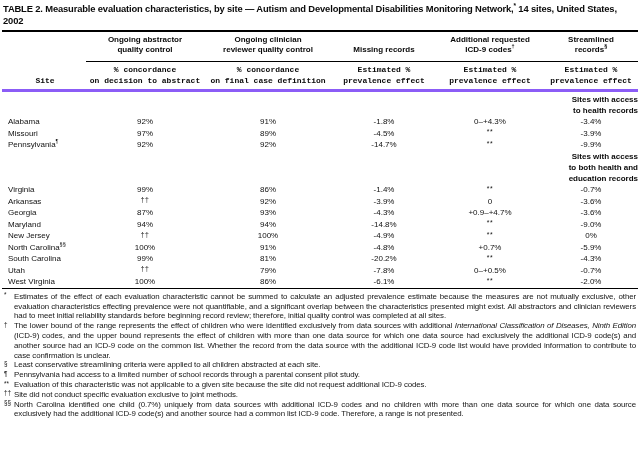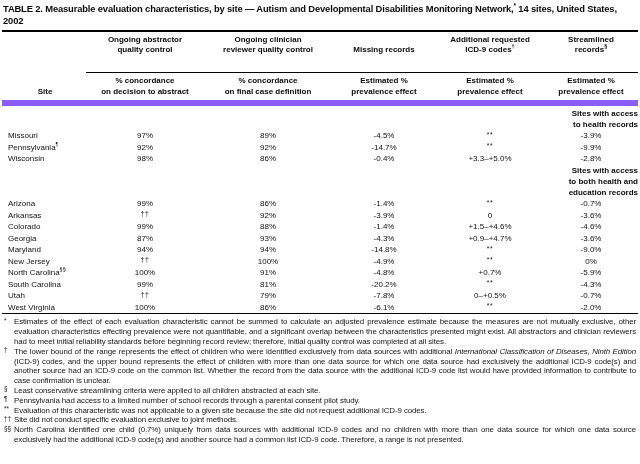--- a/index.html
+++ b/index.html
@@ -17,23 +17,23 @@
     width:636px;margin:4px auto 0 auto;border-collapse:collapse;table-layout:fixed;
     border-top:2px solid #000;border-bottom:1px solid #000;
   }
   col.c-site{width:84px;}
   col.c-2{width:118px;}
   col.c-3{width:128px;}
   col.c-4{width:104px;}
   col.c-5{width:108px;}
   col.c-6{width:94px;}
   th{font-weight:bold;font-size:8px;line-height:10.2px;vertical-align:bottom;padding:0;color:#0a0a0a;}
-  tr.ghead th{padding-top:3px;padding-bottom:17px;}
+  tr.ghead th{padding-top:3px;padding-bottom:6px;}
   tr.ghead th.g{border-bottom:1px solid #000;}
-  tr.shead th{border-bottom:6px solid #8b5cf6;padding-top:3px;padding-bottom:3px;}
+  tr.shead th{border-bottom:3px solid #8b5cf6;padding-top:3px;padding-bottom:3px;font-family:Liberation Mono, monospace;}
   th .l{display:block;text-align:center;}
   th.sitecol{text-align:center;padding-left:2px;}
   sup.hmark{font-size:5.5px;line-height:0;}
   tbody td{
     font-size:8px;line-height:11.5px;text-align:center;vertical-align:top;
     padding:0;color:#111;
   }
   tbody td.site{text-align:left;padding-left:6px;}
   tr.grouprow td{text-align:right;font-weight:bold;padding-left:2px;color:#0a0a0a;}
   tr.grouprow.first td{padding-top:2px;}
@@ -116,73 +116,65 @@
       </tr>
     </thead>
     <tbody>
         <tr class="grouprow first">
           <td colspan="6">
             <span class="glline">Sites with access</span>
             <span class="glline cont">to health records</span>
           </td>
         </tr>
         <tr>
+          <td class="site">Alabama</td>
+          <td>92%</td>
+          <td>91%</td>
+          <td>-1.8%</td>
+          <td>0–+4.3%</td>
+          <td>-3.4%</td>
+        </tr>
+        <tr>
           <td class="site">Missouri</td>
           <td>97%</td>
           <td>89%</td>
           <td>-4.5%</td>
           <td><span class="mkspan">**</span></td>
           <td>-3.9%</td>
         </tr>
         <tr>
           <td class="site">Pennsylvania<sup class="smark">¶</sup></td>
           <td>92%</td>
           <td>92%</td>
           <td>-14.7%</td>
           <td><span class="mkspan">**</span></td>
           <td>-9.9%</td>
-        </tr>
-        <tr>
-          <td class="site">Wisconsin</td>
-          <td>98%</td>
-          <td>86%</td>
-          <td>-0.4%</td>
-          <td>+3.3–+5.0%</td>
-          <td>-2.8%</td>
         </tr>
         <tr class="grouprow">
           <td colspan="6">
             <span class="glline">Sites with access</span>
             <span class="glline cont">to both health and</span>
             <span class="glline cont">education records</span>
           </td>
         </tr>
         <tr>
-          <td class="site">Arizona</td>
+          <td class="site">Virginia</td>
           <td>99%</td>
           <td>86%</td>
           <td>-1.4%</td>
           <td><span class="mkspan">**</span></td>
           <td>-0.7%</td>
         </tr>
         <tr>
           <td class="site">Arkansas</td>
           <td><span class="mkspan">††</span></td>
           <td>92%</td>
           <td>-3.9%</td>
           <td>0</td>
           <td>-3.6%</td>
-        </tr>
-        <tr>
-          <td class="site">Colorado</td>
-          <td>99%</td>
-          <td>88%</td>
-          <td>-1.4%</td>
-          <td>+1.5–+4.6%</td>
-          <td>-4.6%</td>
         </tr>
         <tr>
           <td class="site">Georgia</td>
           <td>87%</td>
           <td>93%</td>
           <td>-4.3%</td>
           <td>+0.9–+4.7%</td>
           <td>-3.6%</td>
         </tr>
         <tr>

